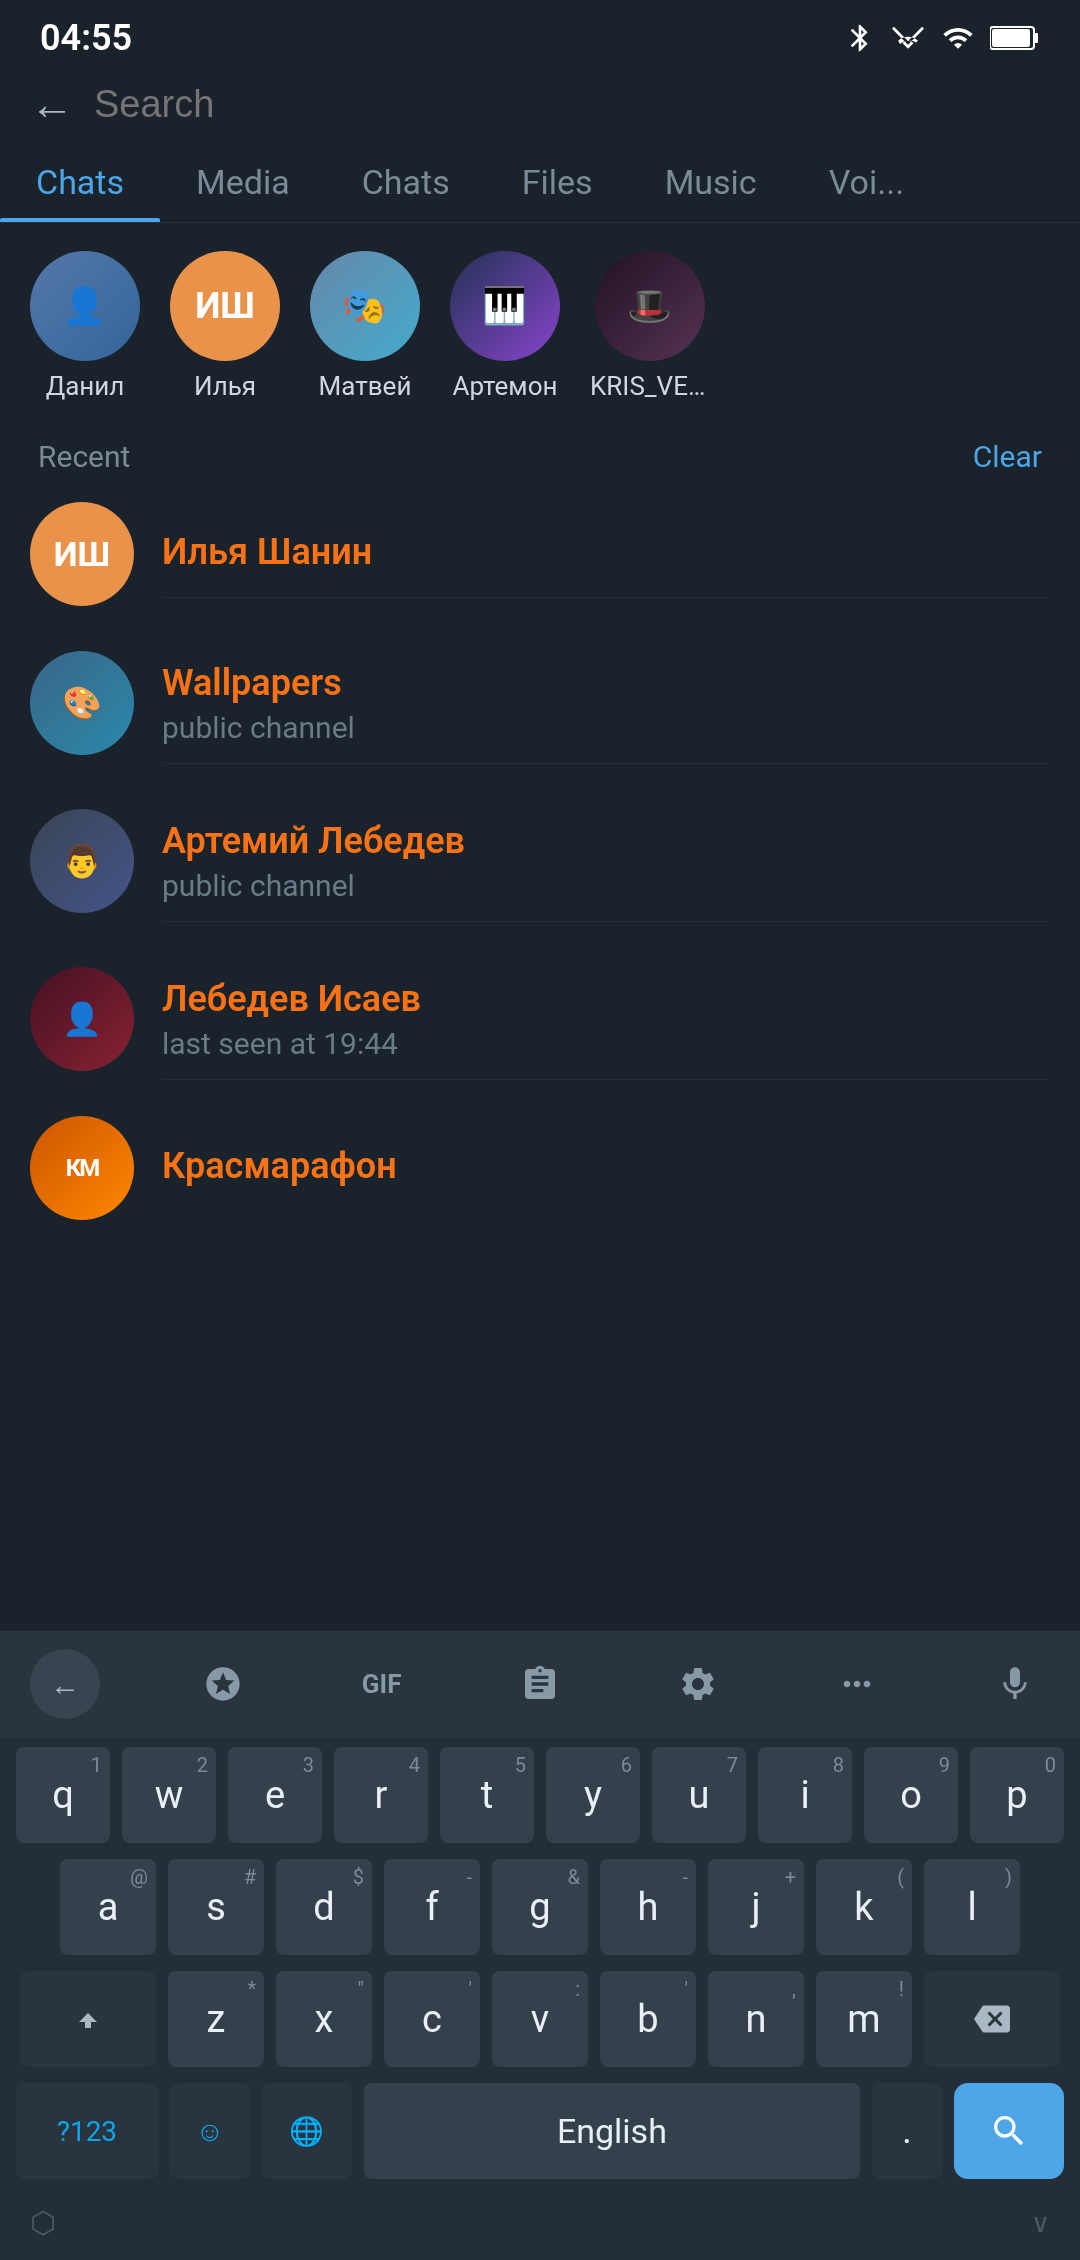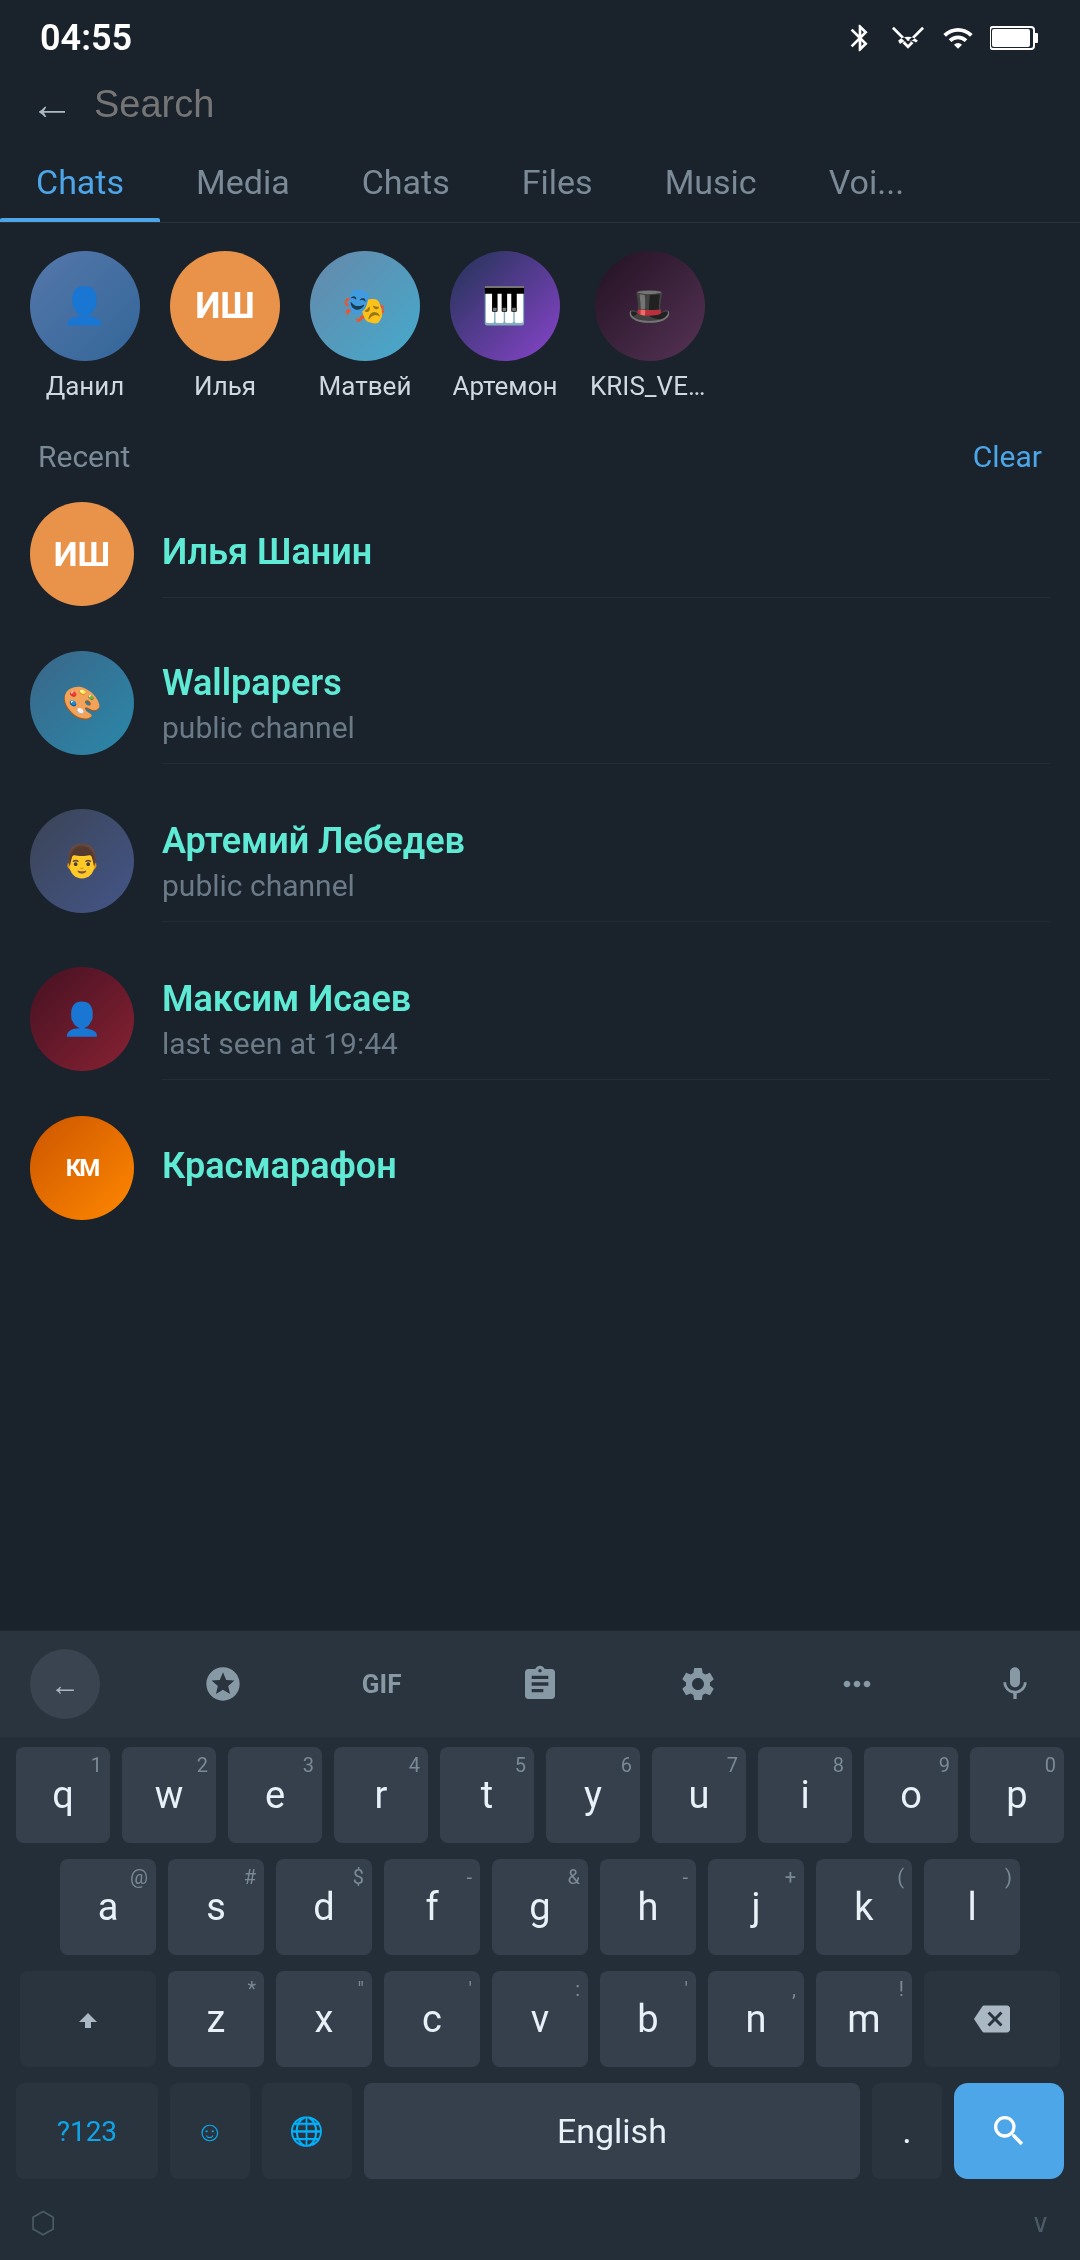--- a/index.html
+++ b/index.html
@@ -176,21 +176,21 @@
     }
     .chat-info {
       flex: 1;
       border-bottom: 1px solid #232d36;
       padding-bottom: 18px;
     }
     .chat-item:last-child .chat-info { border-bottom: none; }
     .chat-name {
       font-size: 36px;
       font-weight: 600;
-      color: #5eead4;
+      color: #f97316;
       margin-bottom: 6px;
       margin-top: 20px;
     }
     .chat-sub {
       font-size: 30px;
       color: #6a7a86;
     }
 
     
     .keyboard-area {
@@ -450,21 +450,21 @@
     <div class="chat-avatar" style="background: linear-gradient(135deg, #3a4455, #445588); font-size:32px;">👨</div>
     <div class="chat-info">
       <div class="chat-name">Артемий Лебедев</div>
       <div class="chat-sub">public channel</div>
     </div>
   </div>
 
   <div class="chat-item">
     <div class="chat-avatar" style="background: linear-gradient(135deg, #441122, #882233); font-size:32px;">👤</div>
     <div class="chat-info">
-      <div class="chat-name">Максим Исаев</div>
+      <div class="chat-name">Лебедев Исаев</div>
       <div class="chat-sub">last seen at 19:44</div>
     </div>
   </div>
 
   <div class="chat-item">
     <div class="chat-avatar" style="background: linear-gradient(135deg, #cc5500, #ff8800); font-size:24px;letter-spacing:-2px;">КМ</div>
     <div class="chat-info">
       <div class="chat-name">Красмарафон</div>
       <div class="chat-sub"></div>
     </div>

